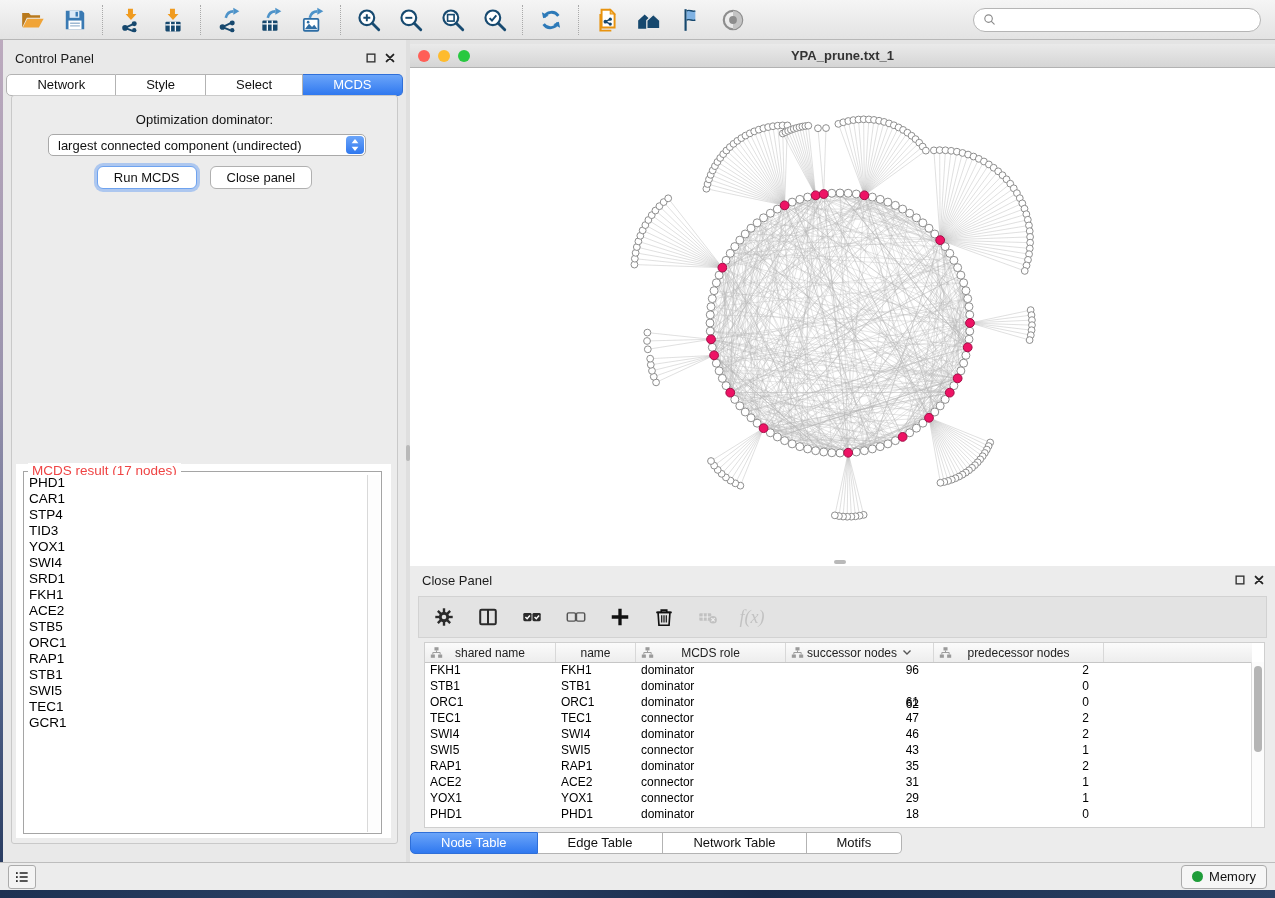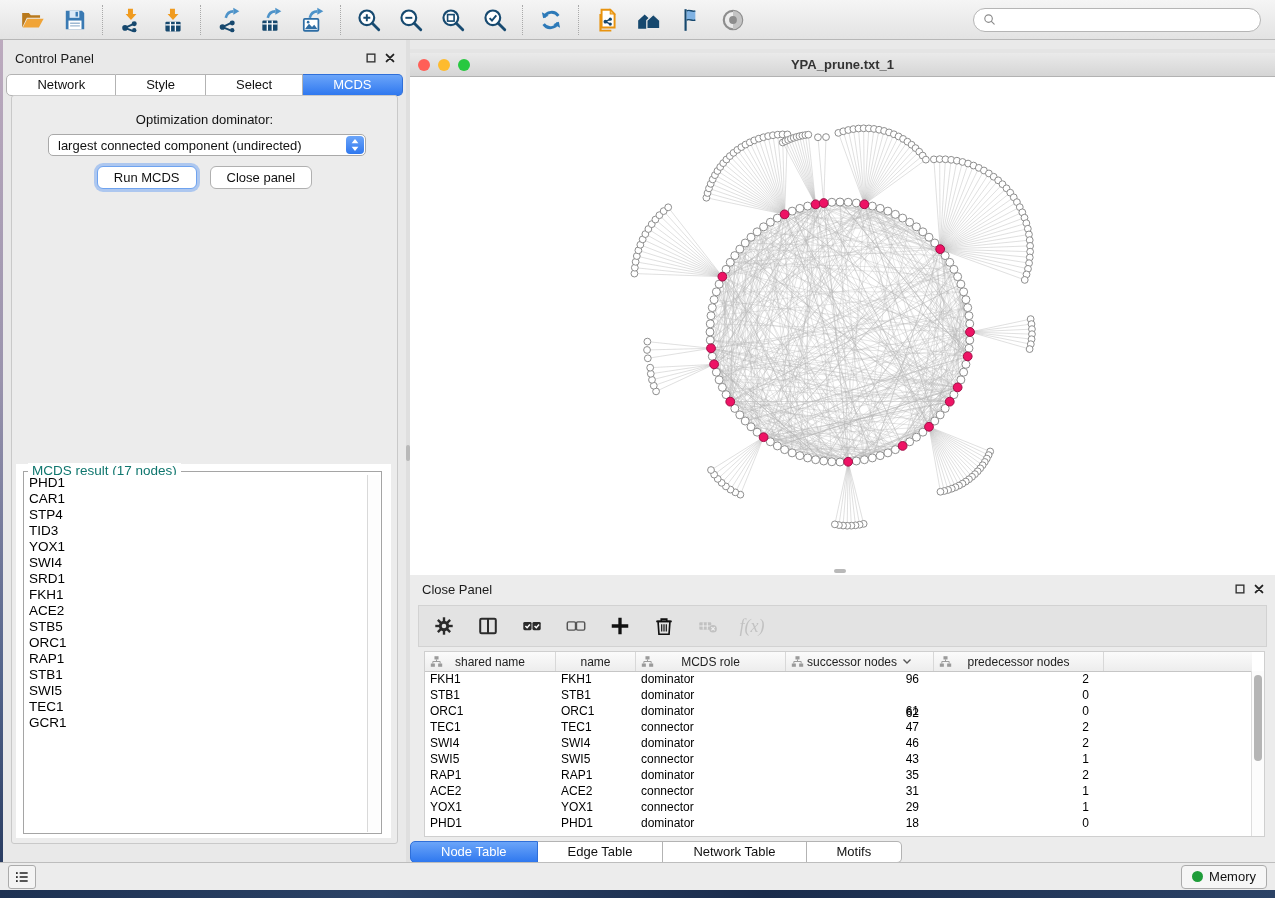--- a/index.html
+++ b/index.html
@@ -46,30 +46,30 @@
   .dropdown .dd-text{flex:1;font-size:13px;padding-left:9px;color:#111;white-space:nowrap;overflow:hidden;}
   .dd-stepper{width:18px;height:18px;margin-right:1px;border-radius:4px;
     background:linear-gradient(#6ba5f9,#2f78ef);display:flex;align-items:center;justify-content:center;}
   .dd-stepper svg{width:10px;height:14px;}
   .cp-buttons{position:absolute;top:70px;width:100%;display:flex;justify-content:center;gap:13px;}
   .mac-btn{height:23px;padding:0 16px;font-size:13px;font-family:"Liberation Sans",sans-serif;
     background:#fff;border:1px solid #b0b0b0;border-radius:6px;cursor:pointer;color:#111;}
   .mac-btn.focused{border:1px solid #6fa3ef;box-shadow:0 0 0 3px rgba(98,155,245,.45);}
   .result-wrap{position:absolute;left:4px;right:6px;top:368px;bottom:5px;background:#fff;}
   .groupbox{position:absolute;left:7px;right:9px;top:7px;bottom:4px;border:1px solid #a5a5a5;}
-  .groupbox-title{position:absolute;top:-9px;left:4px;background:#fff;padding:0 4px;font-size:13.5px;color:#0f766e;}
+  .groupbox-title{position:absolute;top:-9px;left:4px;background:#fff;padding:0 4px;font-size:13.5px;color:#ef4444;}
   .listbox{position:absolute;left:1px;right:14px;top:3px;bottom:1px;background:#fff;overflow:hidden;}
   .mcds-item{font-size:13.5px;line-height:16px;padding-left:4px;color:#000;cursor:default;}
   .list-scrollbar{position:absolute;top:3px;bottom:1px;right:1px;width:12px;background:#fdfdfd;
     border-left:1px solid #d9d9d9;}
   
   .v-splitter{position:absolute;left:406px;top:40px;width:4px;height:822px;background:#dfdfdf;cursor:col-resize;}
   .v-handle{position:absolute;left:0;top:405px;width:4px;height:16px;background:#b9b9b9;border-radius:2px;}
   
-  .right-area{position:absolute;left:410px;top:49px;width:865px;height:822px;background:#e9e9e9;}
+  .right-area{position:absolute;left:410px;top:40px;width:865px;height:822px;background:#e9e9e9;}
   .net-gap{position:absolute;left:0;top:0;width:100%;height:4px;background:#e4e4e4;}
   .net-titlebar{position:absolute;left:0;top:4px;width:100%;height:24px;
     background:linear-gradient(#eaeaea,#d5d5d5);border-bottom:1px solid #b2b2b2;box-sizing:border-box;}
   .traffic{position:absolute;left:8px;top:6px;display:flex;gap:8px;}
   .light{width:12px;height:12px;border-radius:50%;cursor:pointer;}
   .net-title{position:absolute;width:100%;text-align:center;top:4px;font-size:13px;font-weight:600;color:#333;}
   .net-canvas{position:absolute;left:0;top:28px;width:865px;height:490px;background:#fff;}
   .h-splitter{position:absolute;left:0;top:518px;width:100%;height:8px;background:#fff;cursor:row-resize;}
   .h-handle{position:absolute;left:424px;top:2px;width:12px;height:4px;background:#b9b9b9;border-radius:2px;}
   

